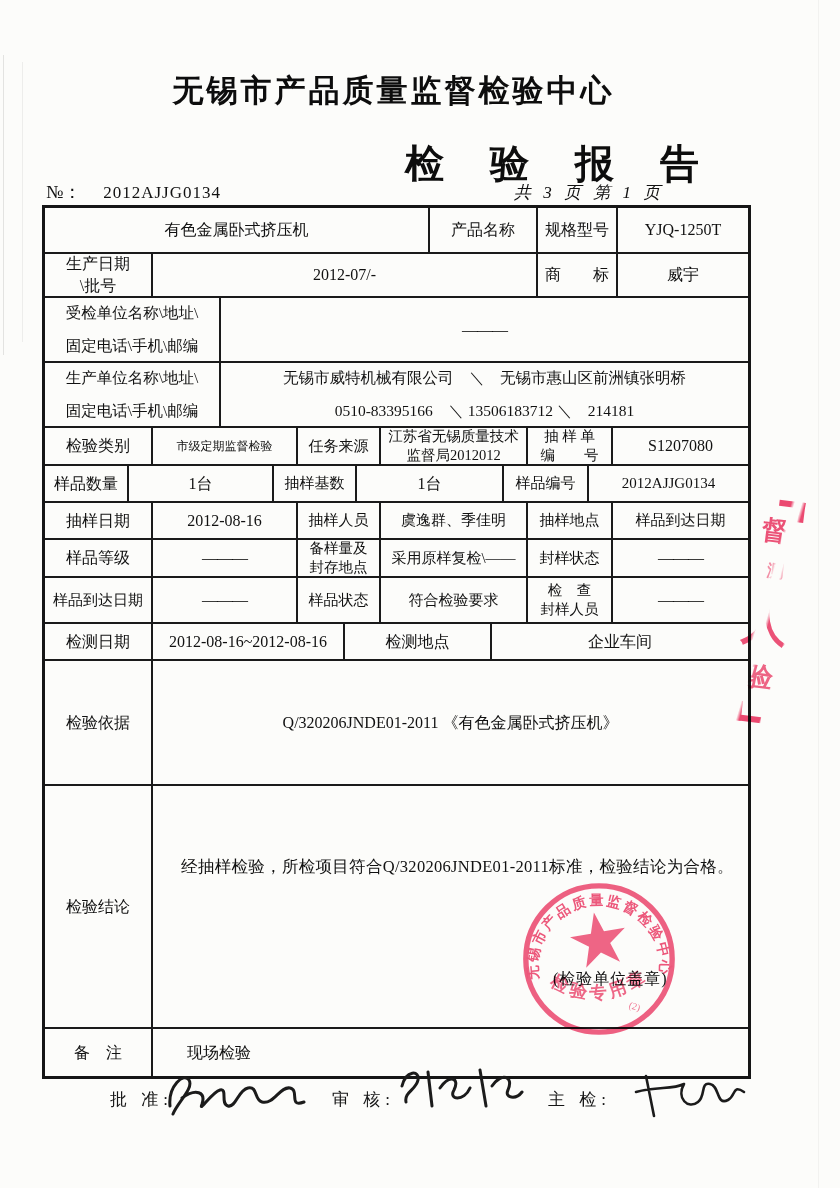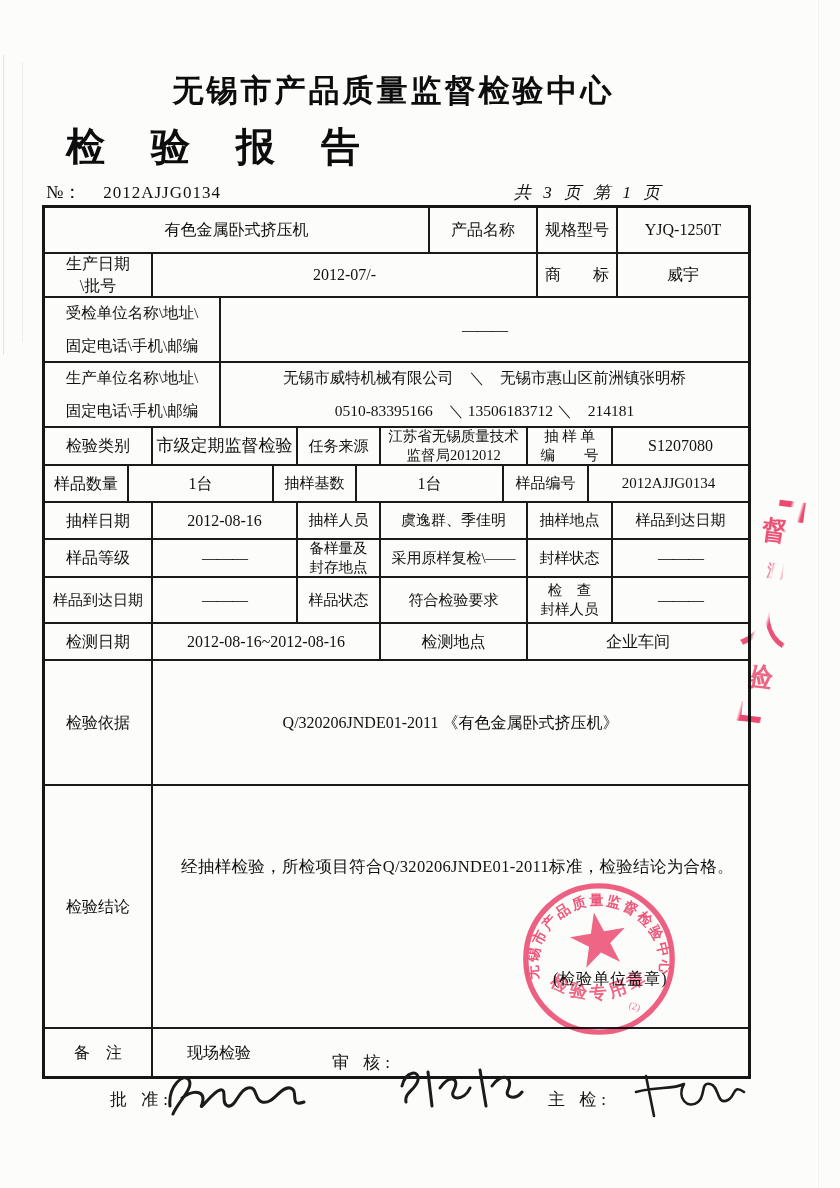--- a/index.html
+++ b/index.html
@@ -16,22 +16,22 @@
   }
   
   .artifact{position:absolute;pointer-events:none;}
   
   .org-title{
     position:absolute;left:42px;top:70px;width:703px;
     text-align:center;font-size:31px;font-weight:bold;letter-spacing:3px;
     color:#0d0d0d;
   }
   .report-title{
-    position:absolute;left:42px;top:120px;width:703px;
-    text-align:left;font-size:39px;font-weight:bold;
+    position:absolute;left:42px;top:137px;width:703px;
+    text-align:right;font-size:39px;font-weight:bold;
     letter-spacing:46px;padding-left:24px;box-sizing:border-box;
     color:#0d0d0d;
   }
   .no-line{position:absolute;left:46px;top:180px;font-size:18px;}
   .no-line .no-val{margin-left:22px;font-size:17px;letter-spacing:1px;}
   .page-info{position:absolute;left:514px;top:181px;font-size:17px;letter-spacing:4px;font-style:italic;}
   
   .rtable{
     position:absolute;left:42px;top:205px;width:703px;
     border:3px solid #161616;box-sizing:content-box;
@@ -116,21 +116,21 @@
 
     <div class="row" style="height:65px">
       <div class="cell sp2" style="width:176px;font-size:15.5px">生产单位名称\地址\
 固定电话\手机\邮编</div>
       <div class="cell sp2" style="flex:1;font-size:15.5px">无锡市威特机械有限公司　＼　无锡市惠山区前洲镇张明桥
 0510-83395166　＼ 13506183712 ＼　214181</div>
     </div>
 
     <div class="row" style="height:38px">
       <div class="cell" style="width:108px">检验类别</div>
-      <div class="cell" style="width:145px;font-size:17px">市级定期监督检验</div>
+      <div class="cell" style="width:145px;font-size:12px">市级定期监督检验</div>
       <div class="cell" style="width:83px;font-size:15px">任务来源</div>
       <div class="cell small" style="width:147px">江苏省无锡质量技术
 监督局2012012</div>
       <div class="cell small" style="width:85px">抽 样 单
 编　　号</div>
       <div class="cell" style="flex:1">S1207080</div>
     </div>
 
     <div class="row" style="height:37px">
       <div class="cell" style="width:84px">样品数量</div>
@@ -165,21 +165,21 @@
       <div class="cell dash" style="width:145px">———</div>
       <div class="cell" style="width:83px;font-size:15px">样品状态</div>
       <div class="cell" style="width:147px;font-size:15px">符合检验要求</div>
       <div class="cell small" style="width:85px">检　查
 封样人员</div>
       <div class="cell dash" style="flex:1">———</div>
     </div>
 
     <div class="row" style="height:37px">
       <div class="cell" style="width:108px">检测日期</div>
-      <div class="cell" style="width:228px">2012-08-16~2012-08-16</div>
+      <div class="cell" style="width:192px">2012-08-16~2012-08-16</div>
       <div class="cell" style="width:147px">检测地点</div>
       <div class="cell" style="flex:1">企业车间</div>
     </div>
 
     <div class="row" style="height:125px">
       <div class="cell" style="width:108px">检验依据</div>
       <div class="cell" style="flex:1">Q/320206JNDE01-2011 《有色金属卧式挤压机》</div>
     </div>
 
     <div class="row" style="height:243px">
@@ -224,21 +224,21 @@
     <span style="left:22px;top:62px;font-size:17px;opacity:.6">测</span>
     <span style="left:4px;top:96px;font-size:46px;opacity:.95">人</span>
     <span style="left:14px;top:162px;font-size:27px;opacity:.85">验</span>
     <div class="ss-brk" style="left:8px;top:206px;border-left:6px solid #ee4a72;border-bottom:6px solid #ee4a72;"></div>
   </div>
 
   <div class="sig-label" style="left:110px;top:1088px">批 准:</div>
   <svg class="sig-svg" style="left:160px;top:1066px" width="150" height="62" viewBox="0 0 150 62">
     <path d="M10,40 C8,20 24,6 29,14 C34,22 18,36 13,48 M22,32 C36,22 46,26 42,38 C38,48 52,26 60,24 C68,22 60,38 68,40 C76,42 78,24 88,22 C98,20 94,34 102,36 C114,39 120,20 130,22 C140,24 128,42 144,36" fill="none" stroke="#1b1b1b" stroke-width="3" stroke-linecap="round"></path>
   </svg>
-  <div class="sig-label" style="left:332px;top:1051px">审 核:</div>
+  <div class="sig-label" style="left:332px;top:1088px">审 核:</div>
   <svg class="sig-svg" style="left:392px;top:1060px" width="136" height="62" viewBox="0 0 136 62">
     <path d="M10,26 C14,10 28,10 26,20 C24,30 12,32 14,42 M36,12 L40,46 M48,28 C58,14 68,18 62,30 C56,40 72,42 78,28 M88,10 L94,46 M100,26 C110,12 122,16 116,30 C112,38 124,40 130,32" fill="none" stroke="#1b1b1b" stroke-width="3" stroke-linecap="round"></path>
   </svg>
   <div class="sig-label" style="left:548px;top:1088px">主 检:</div>
   <svg class="sig-svg" style="left:628px;top:1068px" width="126" height="56" viewBox="0 0 126 56">
     <path d="M18,8 L26,48 M8,24 C30,18 44,22 56,16 M56,16 C48,30 60,42 70,34 C78,28 72,14 82,16 C92,18 88,38 100,32 C108,28 104,16 116,24" fill="none" stroke="#1b1b1b" stroke-width="2.6" stroke-linecap="round"></path>
   </svg>
 
 </div>
 

